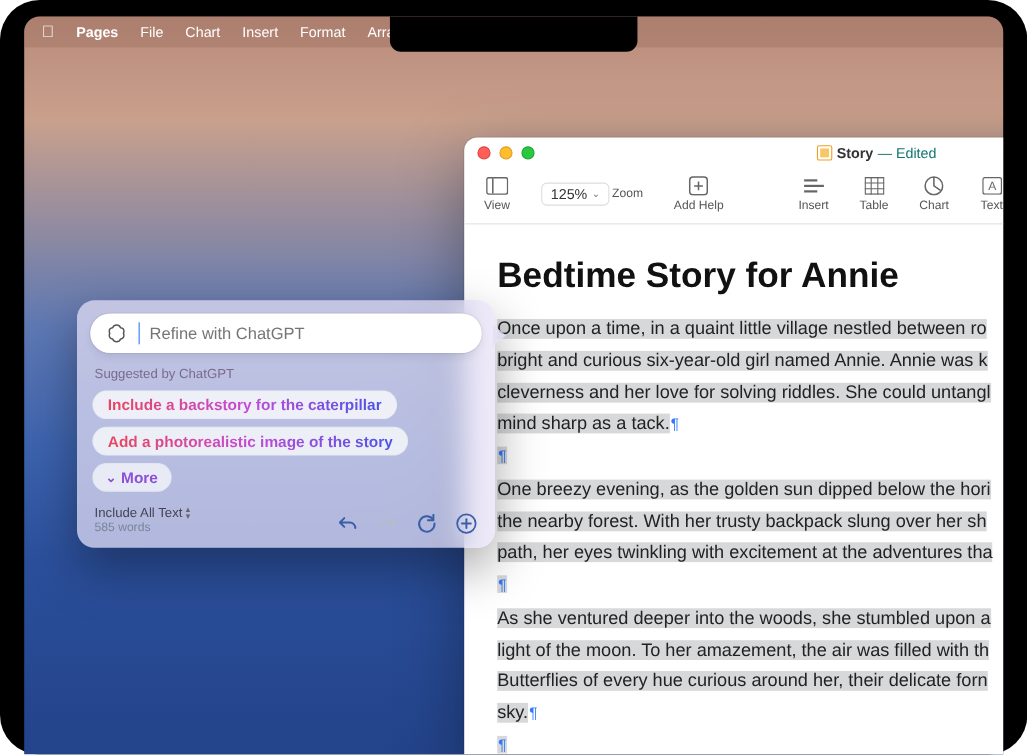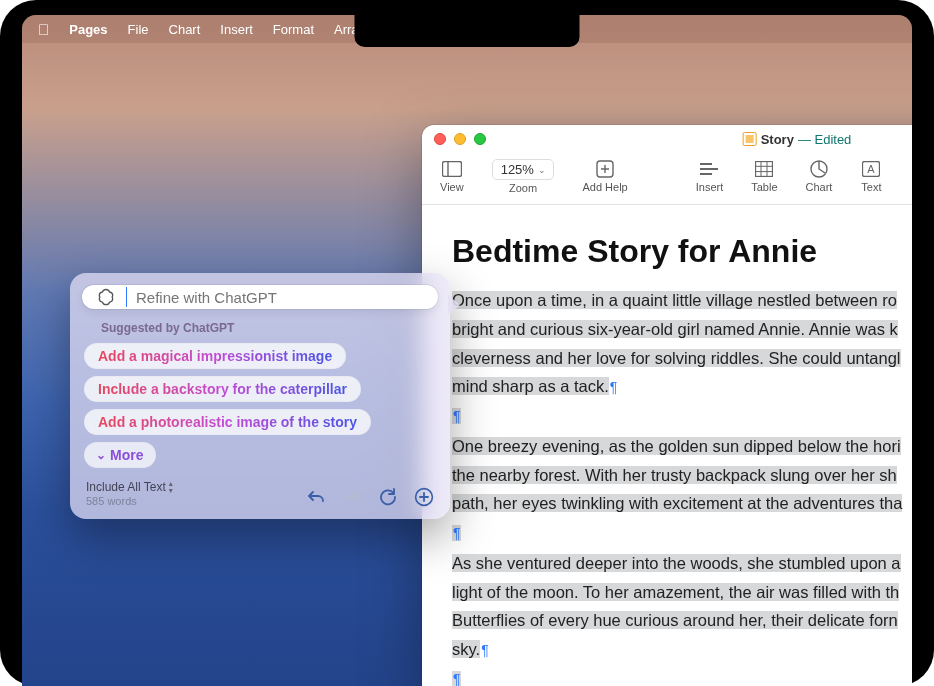--- a/index.html
+++ b/index.html
@@ -23,37 +23,37 @@
   .title-center { position:absolute; left:50%; transform:translateX(-50%); display:flex; align-items:center; gap:4px; font-size:13px;}
   .title-center .doc-icon{ width:14px;height:14px; background:#fff; border:1px solid #f0a020; border-radius:2px; position:relative;}
   .title-center .doc-icon::after{content:"";position:absolute;inset:2px;background:linear-gradient(#f9c566,#f9c566);}
   .title-center .docname{font-weight:600;color:#333;}
   .title-center .edited{color:#0f766e;}
   .toolbar { display:flex; padding: 4px 8px 8px 8px; gap: 4px; border-bottom:1px solid #e2e2e2;}
   .tbgroup{ display:flex; gap:8px; }
   .tbgroup.gap { margin-left: 44px; }
   .tbtn{ display:flex; flex-direction:column; align-items:center; gap:2px; padding: 2px 10px; border-radius:6px; color:#555; font-size:11px; }
   .tbtn .ic { width:22px; height:20px; display:flex;align-items:center;justify-content:center; color:#555; }
-  .tbtn.zoom{ flex-direction:column; }
+  .tbtn.zoom{ flex-direction:row; }
   .zoom-val{ display:flex;align-items:center;gap:4px; font-size:13px;color:#333; border:1px solid #ddd; border-radius:5px; padding:2px 8px;}
   .zoom-chev{font-size:9px;color:#777;}
   .document-title { font-size: 32px; font-weight:800; padding: 28px 30px 18px 30px; color:#111;}
   .doc-body { padding: 0 30px; font-size:16.5px; line-height:1.5; color:#222;}
   .doc-body p { margin-bottom: 4px; }
   .sel { background: #d7d8da; }
   .para-mark { color:#2f78ff; font-size:14px; padding-left:1px;}
   
   .refine-panel { position:absolute; top:258px; left:48px; width:380px; border-radius:16px;
     background: rgba(230,225,245,.72); backdrop-filter: blur(12px); box-shadow: 0 18px 45px rgba(0,0,0,.35); padding: 12px 12px 10px 12px; }
   .refine-panel::after{content:"";position:absolute;top:22px;right:-10px;width:0;height:0;border-top:10px solid transparent;border-bottom:10px solid transparent;border-left:12px solid rgba(230,225,245,.85);}
-  .refine-input-row{ background:#fff; border-radius:22px; height:24px; display:flex; align-items:center; padding:0 14px; gap:10px; box-shadow: 0 0 0 1px rgba(0,0,0,.06), 0 4px 8px rgba(0,0,0,.07);}
+  .refine-input-row{ background:#fff; border-radius:22px; height:36px; display:flex; align-items:center; padding:0 14px; gap:10px; box-shadow: 0 0 0 1px rgba(0,0,0,.06), 0 4px 8px rgba(0,0,0,.07);}
   .gpt-icon{ width:20px;height:20px; }
   .refine-input{ border:none; outline:none; font-size:15px; color:#888; flex:1; background:transparent;}
   .refine-cursor{ width:1px; height:20px; background:#2f78ff; margin-right:-1px;}
-  .suggested-label{ font-size:12px; font-weight:700; color:#7b6a8e; padding: 12px 4px 8px 4px; margin-left: 15px;}
+  .suggested-label{ font-size:12px; font-weight:400; color:#7b6a8e; padding: 12px 4px 8px 4px;}
   .chiplist{ display:flex; flex-direction:column; gap:7px; align-items:flex-start; padding: 0 2px;}
   .chip{ background:rgba(255,255,255,.7); border-radius:16px; padding:5px 14px; font-size:14px; font-weight:500; box-shadow: inset 0 0 0 1px rgba(0,0,0,.02);}
   .chip.gradient{
     background: rgba(255,255,255,.75);
   }
   .chip .g1{ background:linear-gradient(90deg,#e9465b,#c34bd6 50%,#4a55e4); -webkit-background-clip:text; background-clip:text; color:transparent; font-weight:600;}
   .chip.more{ display:flex;align-items:center;gap:4px; color:#8b4fd9; font-weight:600; font-size:14px; padding:5px 12px;}
   .panel-footer{ display:flex; justify-content:space-between; align-items:flex-end; padding:12px 4px 2px 4px;}
   .footer-left{ font-size:12px; color:#5a6b88;}
   .footer-left .inc{ font-weight:500; color:#445; display:flex;align-items:center;gap:3px;}
@@ -203,21 +203,20 @@
               <g fill="none" stroke="#555" stroke-width="1.6" stroke-linejoin="round">
                 <path d="M12 3c2 0 3.6 1.2 4.3 3 2 .2 3.7 1.9 3.7 4 0 .8-.2 1.5-.6 2.1.4.6.6 1.3.6 2.1 0 2.1-1.7 3.8-3.7 4-.7 1.8-2.3 3-4.3 3s-3.6-1.2-4.3-3c-2-.2-3.7-1.9-3.7-4 0-.8.2-1.5.6-2.1-.4-.6-.6-1.3-.6-2.1 0-2.1 1.7-3.8 3.7-4 .7-1.8 2.3-3 4.3-3z"></path>
               </g>
             </svg>
         </span>
         <span class="refine-cursor"></span>
         <input class="refine-input" placeholder="Refine with ChatGPT" style="">
       </div>
       <div class="suggested-label">Suggested by ChatGPT</div>
       <div class="chiplist">
-        <div class="chip gradient"><span class="g1">Add a magical impressionist image</span></div>
         <div class="chip gradient"><span class="g1">Include a backstory for the caterpillar</span></div>
         <div class="chip gradient"><span class="g1">Add a photorealistic image of the story</span></div>
         <div class="chip more">
           <span style="font-size:12px;">⌄</span>
           <span>More</span>
         </div>
       </div>
       <div class="panel-footer">
         <div class="footer-left">
           <div class="inc">

